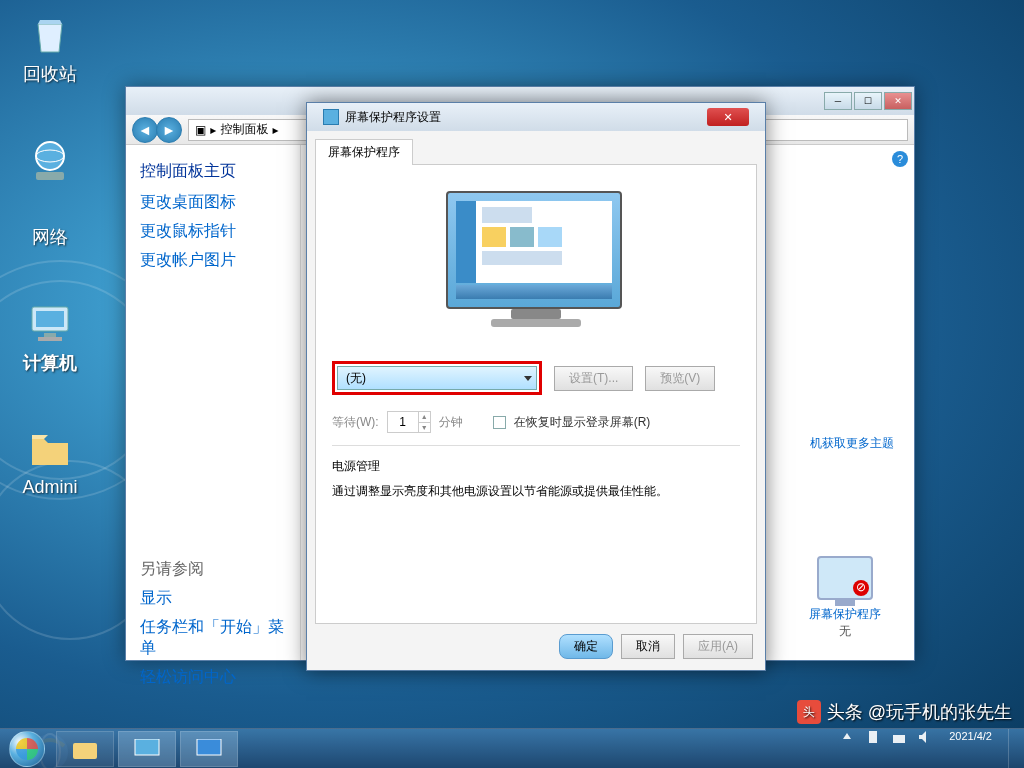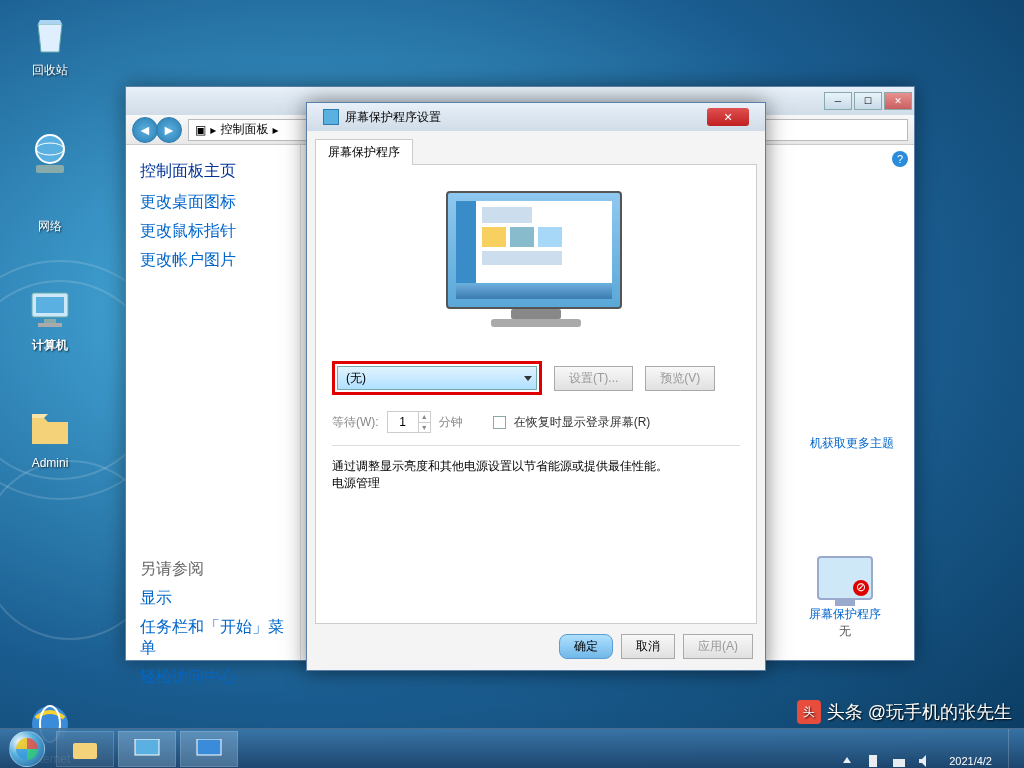--- a/index.html
+++ b/index.html
@@ -1,21 +1,21 @@
 <!DOCTYPE html>
 <html><head>
 <meta charset="utf-8">
 <style>
 * { box-sizing: border-box; margin: 0; padding: 0; font-family: 'Microsoft YaHei', 'Segoe UI', Tahoma, sans-serif; }
 body { width: 1024px; height: 768px; overflow: hidden; position: relative; background: radial-gradient(ellipse at 30% 40%, #4db8e8 0%, #1a5c8f 60%, #0a3a5f 100%); }
 .wave { position: absolute; border-radius: 50%; border: 2px solid rgba(255,255,255,0.15); }
 .desktop-icons { position: absolute; top: 10px; left: 10px; display: flex; flex-direction: column; gap: 30px; }
 .di { width: 80px; display: flex; flex-direction: column; align-items: center; gap: 4px; cursor: pointer; }
 .di-icon { width: 48px; height: 48px; }
-.di-label { color: white; font-size: 12px; text-align: center; text-shadow: 1px 1px 2px rgba(0,0,0,0.7); }
+.di-label { color: white; font-size: 18px; text-align: center; text-shadow: 1px 1px 2px rgba(0,0,0,0.7); }
 
 
 .cp-window { position: absolute; left: 125px; top: 86px; width: 790px; height: 575px; background: #fff; border: 1px solid #5a7fa8; box-shadow: 0 0 20px rgba(0,0,0,0.4); }
 .cp-titlebar { height: 28px; background: linear-gradient(to bottom, #e8f0f8, #d0dce8); display: flex; justify-content: flex-end; align-items: center; padding: 0 2px; }
 .win-btn { width: 28px; height: 18px; margin-left: 2px; border: 1px solid #8aa; background: linear-gradient(to bottom, #e8f4fa, #c8dae8); display: flex; align-items: center; justify-content: center; font-size: 9px; cursor: pointer; }
 .win-btn.close { background: linear-gradient(to bottom, #e89090, #c86060); color: #fff; }
 .cp-nav { height: 30px; background: linear-gradient(to bottom, #f8f8f8, #e8e8e8); display: flex; align-items: center; padding: 0 6px; gap: 6px; border-bottom: 1px solid #ccc; }
 .nav-arrows { display: flex; }
 .nav-arrow { width: 26px; height: 26px; border-radius: 50%; background: radial-gradient(circle, #5ab0e0, #2a7cb0); color: #fff; display: flex; align-items: center; justify-content: center; border: 1px solid #2a7cb0; cursor: pointer; font-size: 14px; }
 .breadcrumb { flex: 1; border: 1px solid #bbb; background: #fff; height: 22px; display: flex; align-items: center; padding: 0 6px; font-size: 12px; gap: 4px; }
@@ -69,21 +69,21 @@
 .ss-buttons { display: flex; justify-content: flex-end; gap: 8px; padding: 10px 12px; }
 .btn.primary { background: linear-gradient(to bottom, #b0e0ff, #70b8e8); border-color: #5a9cd0; border-radius: 8px; }
 
 
 .taskbar { position: absolute; bottom: 0; left: 0; right: 0; height: 40px; background: linear-gradient(to bottom, rgba(60,120,170,0.9), rgba(30,70,110,0.9)); display: flex; align-items: center; border-top: 1px solid rgba(255,255,255,0.2); }
 .start-btn { width: 54px; height: 40px; display: flex; align-items: center; justify-content: center; cursor: pointer; }
 .start-orb { width: 36px; height: 36px; border-radius: 50%; background: radial-gradient(circle at 30% 30%, #fff, #5ab0e0 40%, #1a5c8f); border: 1px solid rgba(255,255,255,0.3); position: relative; }
 .start-orb::after { content: ''; position: absolute; inset: 6px; background: conic-gradient(#e74c3c 0 25%, #2ecc71 25% 50%, #3498db 50% 75%, #f1c40f 75% 100%); border-radius: 50%; opacity: 0.8; }
 .task-item { width: 58px; height: 36px; margin: 2px; background: rgba(255,255,255,0.08); border: 1px solid rgba(255,255,255,0.15); display: flex; align-items: center; justify-content: center; cursor: pointer; }
 .task-item.active { background: rgba(200,230,255,0.25); }
-.tray { margin-left: auto; display: flex; align-items: flex-end; gap: 10px; padding: 0 4px; color: #fff; font-size: 11px; }
+.tray { margin-left: auto; display: flex; align-items: flex-start; gap: 10px; padding: 0 4px; color: #fff; font-size: 11px; }
 .tray-icon { width: 16px; height: 16px; opacity: 0.9; }
 .clock { text-align: center; line-height: 1.3; padding: 0 6px; }
 .show-desktop { width: 12px; height: 40px; border-left: 1px solid rgba(255,255,255,0.2); cursor: pointer; }
 .watermark { position: absolute; right: 12px; bottom: 44px; color: #fff; font-size: 18px; text-shadow: 1px 1px 2px #000; display: flex; align-items: center; gap: 6px; }
 .watermark .logo { background: #e74c3c; width: 24px; height: 24px; border-radius: 4px; display: flex; align-items: center; justify-content: center; font-size: 12px; }
 </style>
 </head>
 <body>
 
 <div class="wave" style="left:-40px; top:280px; width:200px; height:200px;"></div>
@@ -224,22 +224,22 @@
         </div>
       </div>
       <span>分钟</span>
       <span style="width:14px;"></span>
       <div class="chk"></div>
       <span style="color:#333;">在恢复时显示登录屏幕(R)</span>
     </div>
 
     <div class="hr"></div>
     <div class="power-sec">
+      <div style="margin-bottom:8px;">电源管理</div>
       <div>通过调整显示亮度和其他电源设置以节省能源或提供最佳性能。</div>
-      <div style="margin-bottom:8px;">电源管理</div>
     </div>
   </div>
   <div class="ss-buttons">
     <button class="btn primary">确定</button>
     <button class="btn">取消</button>
     <button class="btn disabled">应用(A)</button>
   </div>
 </div>
 
 <div class="watermark">

